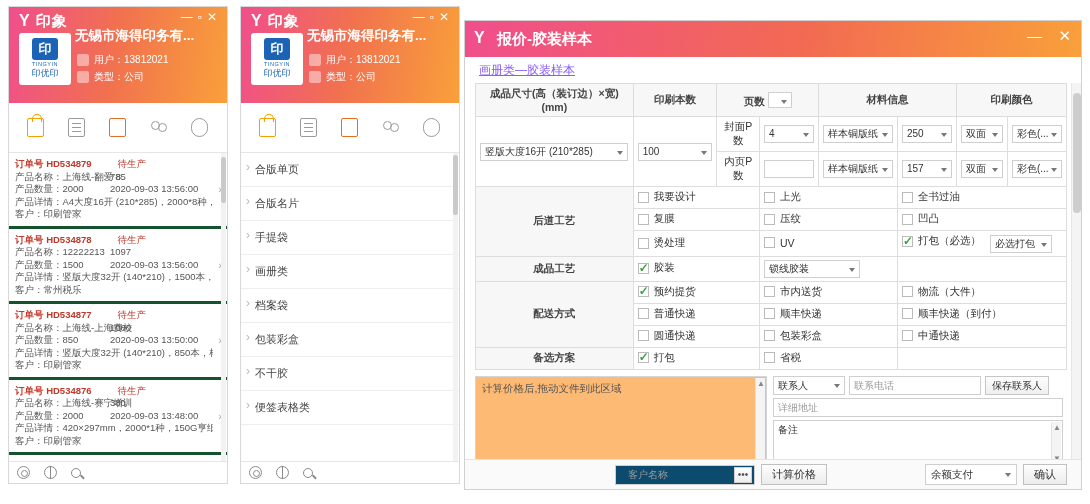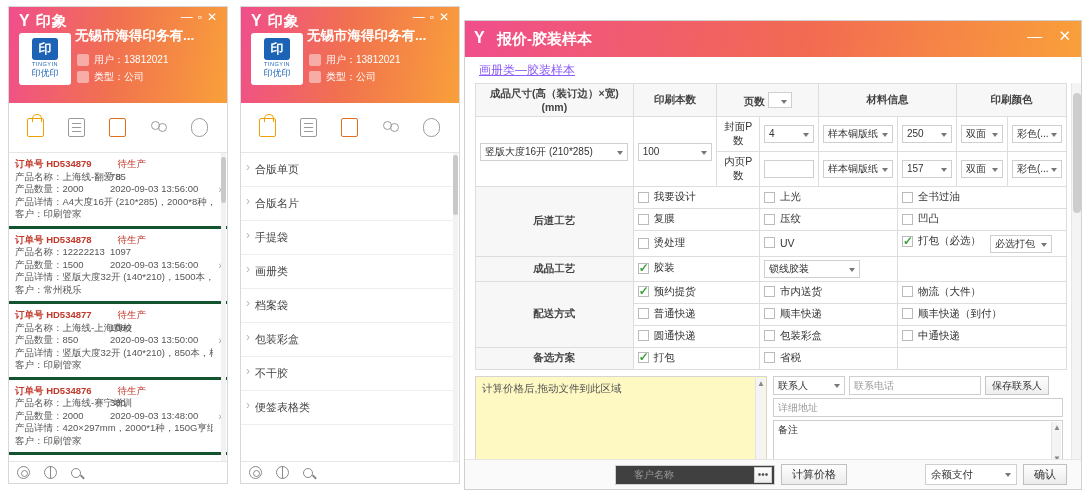--- a/index.html
+++ b/index.html
@@ -237,21 +237,21 @@
     content: "\2713"; position: absolute; left: 0px; top: -3px;
     color: #3aa23a; font-size: 12px; font-weight: bold;
   }
 
   
   .lower { display: flex; margin-top: 6px; gap: 6px; }
   .dropzone {
     width: 292px; height: 118px;
     border: 1px solid #d5d5d5;
     position: relative;
-    background: #fef9c3;
+    background: #fdba74;
     font-size: 10.5px; color: #555;
     padding: 5px 6px;
   }
   .upload-btn {
     position: absolute; left: 108px; bottom: 8px;
     width: 78px; height: 24px; line-height: 24px; text-align: center;
     background: linear-gradient(#5aa9e6, #3f8fd6);
     color: #fff; font-size: 11px; border-radius: 2px; cursor: pointer;
   }
   .mini-scroll {
@@ -285,22 +285,22 @@
     font-size: 10px; color: #333; padding: 2px 4px;
     position: relative;
   }
 
   .mw-footer {
     position: absolute; left: 0; bottom: 0; width: 100%; height: 30px;
     border-top: 1px solid #e4e4e4; background: #fafafa;
     display: flex; align-items: center; gap: 6px; padding-left: 150px;
   }
   .cust-input {
-    width: 160px; height: 20px; border: 1px solid #cfcfcf; background:#404040;
-    font-size: 10px; color: #9b9b9b; line-height: 18px; padding-left: 18px;
+    width: 140px; height: 20px; border: 1px solid #cfcfcf; background:#0c4a6e;
+    font-size: 10px; color: #9b9b9b; line-height: 18px; padding-left: 12px;
     position: relative;
   }
   .cust-input .dots {
     position: absolute; right: 2px; top: 1px; width: 18px; height: 16px;
     border: 1px solid #cfcfcf; background: linear-gradient(#fdfdfd,#eee);
     text-align: center; line-height: 14px; color: #555; font-size: 10px;
   }
   .btn-main {
     height: 21px; line-height: 19px; padding: 0 10px;
     border: 1px solid #c0c0c0; background: linear-gradient(#fdfdfd,#ececec);

